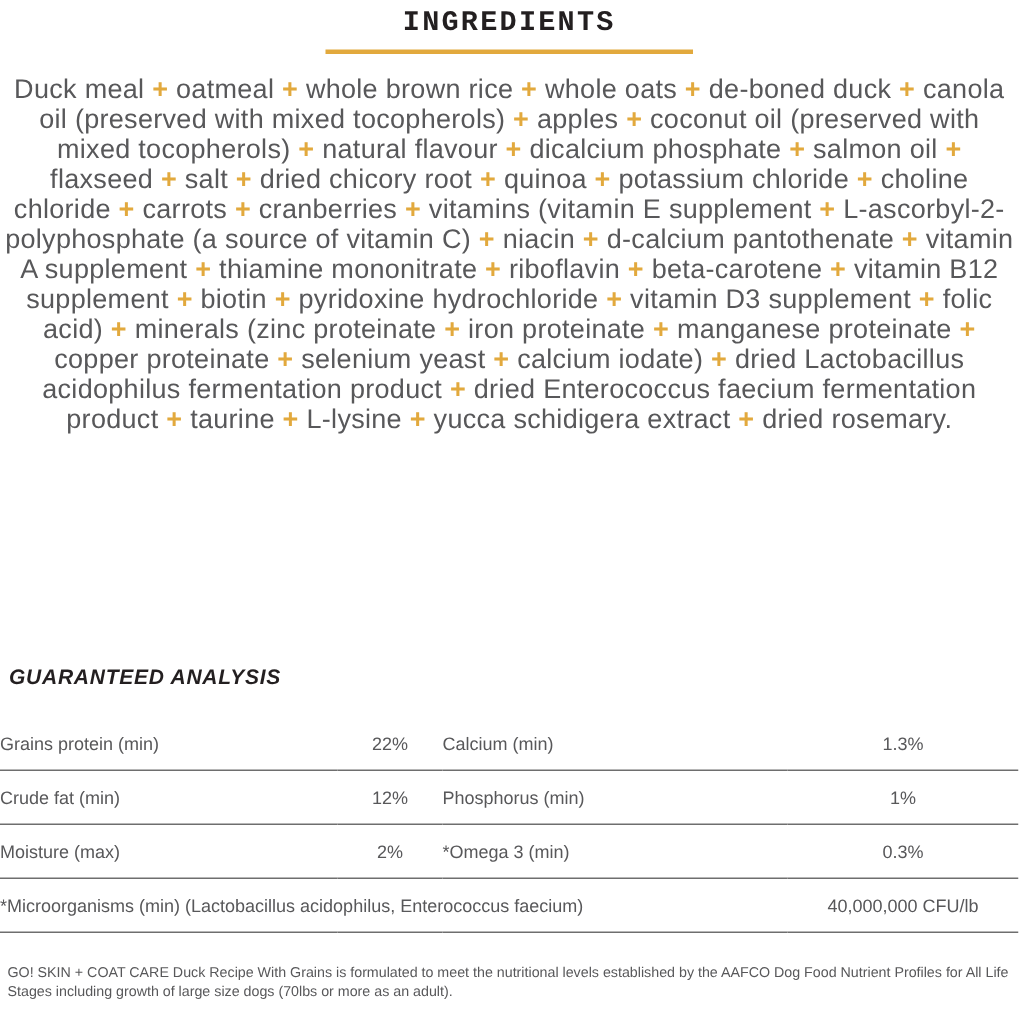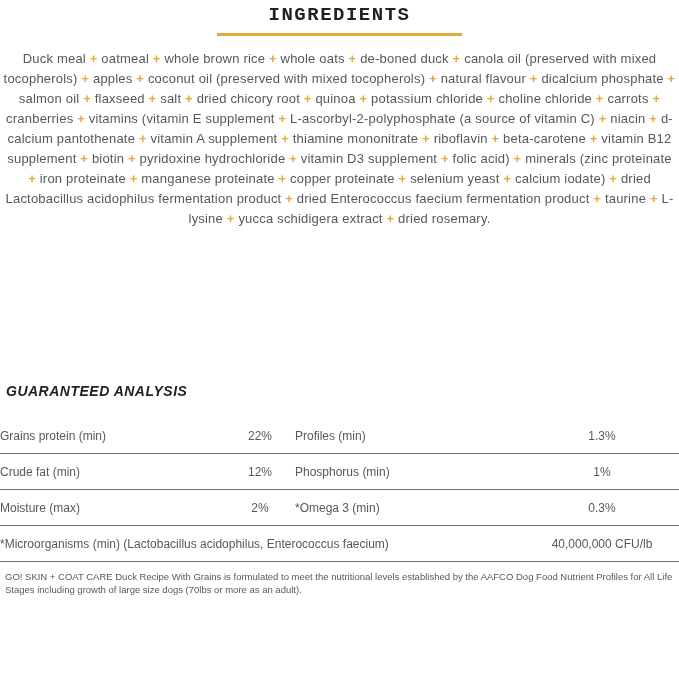--- a/index.html
+++ b/index.html
@@ -18,21 +18,21 @@
   .ing-title{
     margin:5px 0 0;text-align:center;font-size:19px;font-weight:bold;
     letter-spacing:1.5px;color:var(--heading);line-height:21px;font-family:Liberation Mono, monospace;
   }
   .gold-rule{
     width:245px;height:3px;background:var(--accent);
     margin:7px auto 0;
   }
   .ing-text{
     margin:13px auto 0;padding:0 2px;
-    font-size:13px;line-height:20px;letter-spacing:.2px;
+    font-size:18px;line-height:20px;letter-spacing:.2px;
     color:var(--gray);text-align:center;
   }
   .plus{color:var(--accent);font-weight:bold;}
   .ga-title{
     margin:152px 0 0;padding-left:6px;
     font-size:14px;font-weight:bold;letter-spacing:.5px;
     color:var(--heading);line-height:21px;text-align:left;font-style:italic;
   }
   table.ga{
     width:100%;border-collapse:collapse;margin-top:16px;
@@ -44,41 +44,41 @@
   }
   td.l1{width:225px;padding-left:7px;}
   td.v1{width:70px;text-align:center;}
   td.l2{width:230px;padding-left:35px;}
   td.v2{text-align:center;}
   td.lfull{padding-left:7px;}
   .footnote{
     margin:16px 0 0;padding:0 5px;
     font-size:9.5px;line-height:13px;color:var(--gray);text-align:left;
   }
-  .footnote.second{margin-top:8px;}
+  .footnote.second{margin-top:20px;}
 </style>
 </head>
 <body>
 
 <div class="page">
 
   <section>
     <h1 class="ing-title">INGREDIENTS</h1>
     <div class="gold-rule"></div>
     <p class="ing-text" id="ingredients-text"><span>Duck meal</span> <span class="plus">+</span> <span>oatmeal</span> <span class="plus">+</span> <span>whole brown rice</span> <span class="plus">+</span> <span>whole oats</span> <span class="plus">+</span> <span>de-boned duck</span> <span class="plus">+</span> <span>canola oil (preserved with mixed tocopherols)</span> <span class="plus">+</span> <span>apples</span> <span class="plus">+</span> <span>coconut oil (preserved with mixed tocopherols)</span> <span class="plus">+</span> <span>natural flavour</span> <span class="plus">+</span> <span>dicalcium phosphate</span> <span class="plus">+</span> <span>salmon oil</span> <span class="plus">+</span> <span>flaxseed</span> <span class="plus">+</span> <span>salt</span> <span class="plus">+</span> <span>dried chicory root</span> <span class="plus">+</span> <span>quinoa</span> <span class="plus">+</span> <span>potassium chloride</span> <span class="plus">+</span> <span>choline chloride</span> <span class="plus">+</span> <span>carrots</span> <span class="plus">+</span> <span>cranberries</span> <span class="plus">+</span> <span>vitamins (vitamin E supplement</span> <span class="plus">+</span> <span>L-ascorbyl-2-polyphosphate (a source of vitamin C)</span> <span class="plus">+</span> <span>niacin</span> <span class="plus">+</span> <span>d-calcium pantothenate</span> <span class="plus">+</span> <span>vitamin A supplement</span> <span class="plus">+</span> <span>thiamine mononitrate</span> <span class="plus">+</span> <span>riboflavin</span> <span class="plus">+</span> <span>beta-carotene</span> <span class="plus">+</span> <span>vitamin B12 supplement</span> <span class="plus">+</span> <span>biotin</span> <span class="plus">+</span> <span>pyridoxine hydrochloride</span> <span class="plus">+</span> <span>vitamin D3 supplement</span> <span class="plus">+</span> <span>folic acid)</span> <span class="plus">+</span> <span>minerals (zinc proteinate</span> <span class="plus">+</span> <span>iron proteinate</span> <span class="plus">+</span> <span>manganese proteinate</span> <span class="plus">+</span> <span>copper proteinate</span> <span class="plus">+</span> <span>selenium yeast</span> <span class="plus">+</span> <span>calcium iodate)</span> <span class="plus">+</span> <span>dried Lactobacillus acidophilus fermentation product</span> <span class="plus">+</span> <span>dried Enterococcus faecium fermentation product</span> <span class="plus">+</span> <span>taurine</span> <span class="plus">+</span> <span>L-lysine</span> <span class="plus">+</span> <span>yucca schidigera extract</span> <span class="plus">+</span> <span>dried rosemary.</span></p>
   </section>
 
   <section>
     <h2 class="ga-title">GUARANTEED ANALYSIS</h2>
     <table class="ga">
       <tbody id="analysis-body">
           <tr>
             <td class="l1">Grains protein (min)</td>
             <td class="v1">22%</td>
-            <td class="l2">Profiles (min)</td>
+            <td class="l2">Calcium (min)</td>
             <td class="v2">1.3%</td>
           </tr>
           <tr>
             <td class="l1">Crude fat (min)</td>
             <td class="v1">12%</td>
             <td class="l2">Phosphorus (min)</td>
             <td class="v2">1%</td>
           </tr>
           <tr>
             <td class="l1">Moisture (max)</td>

